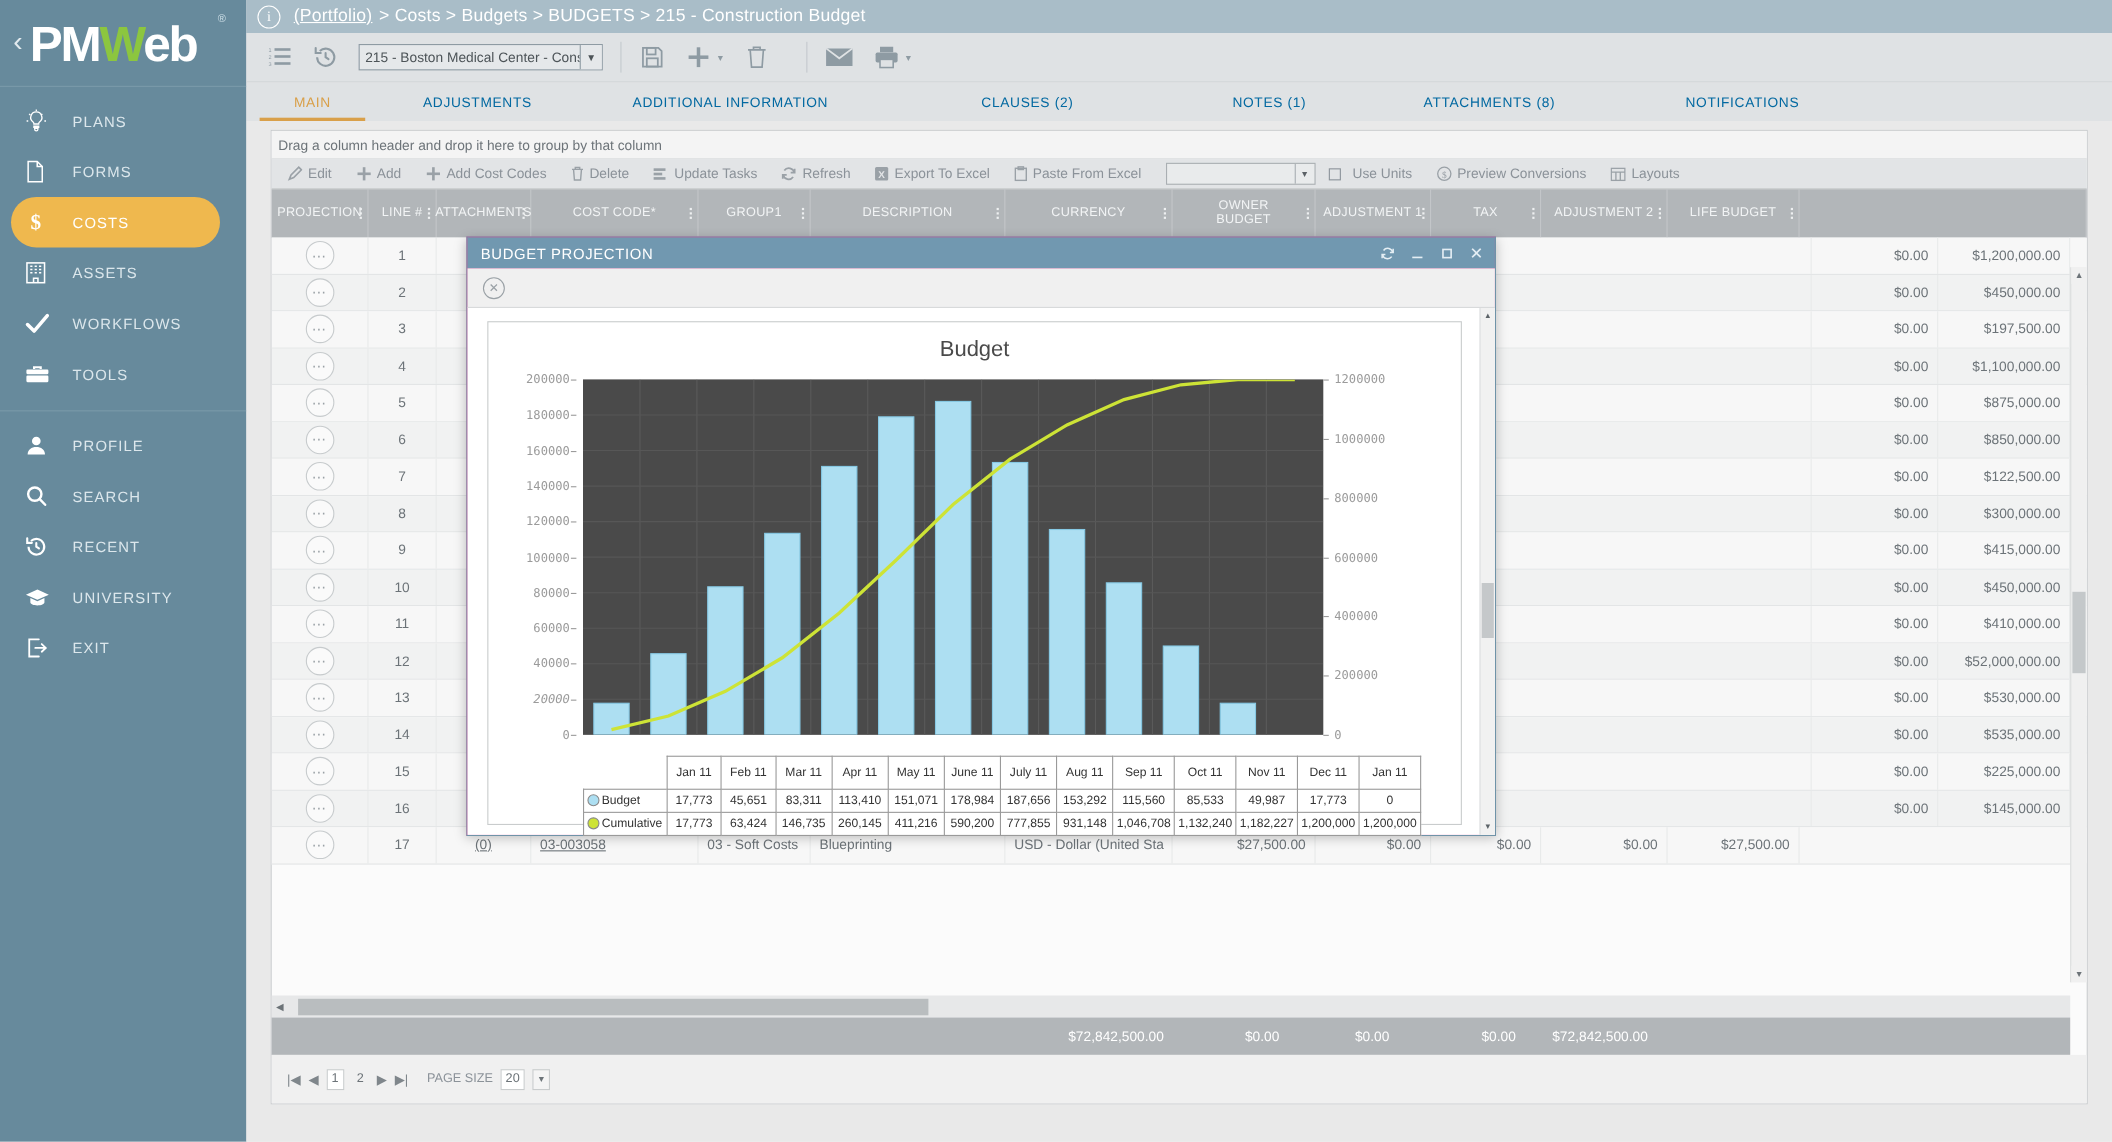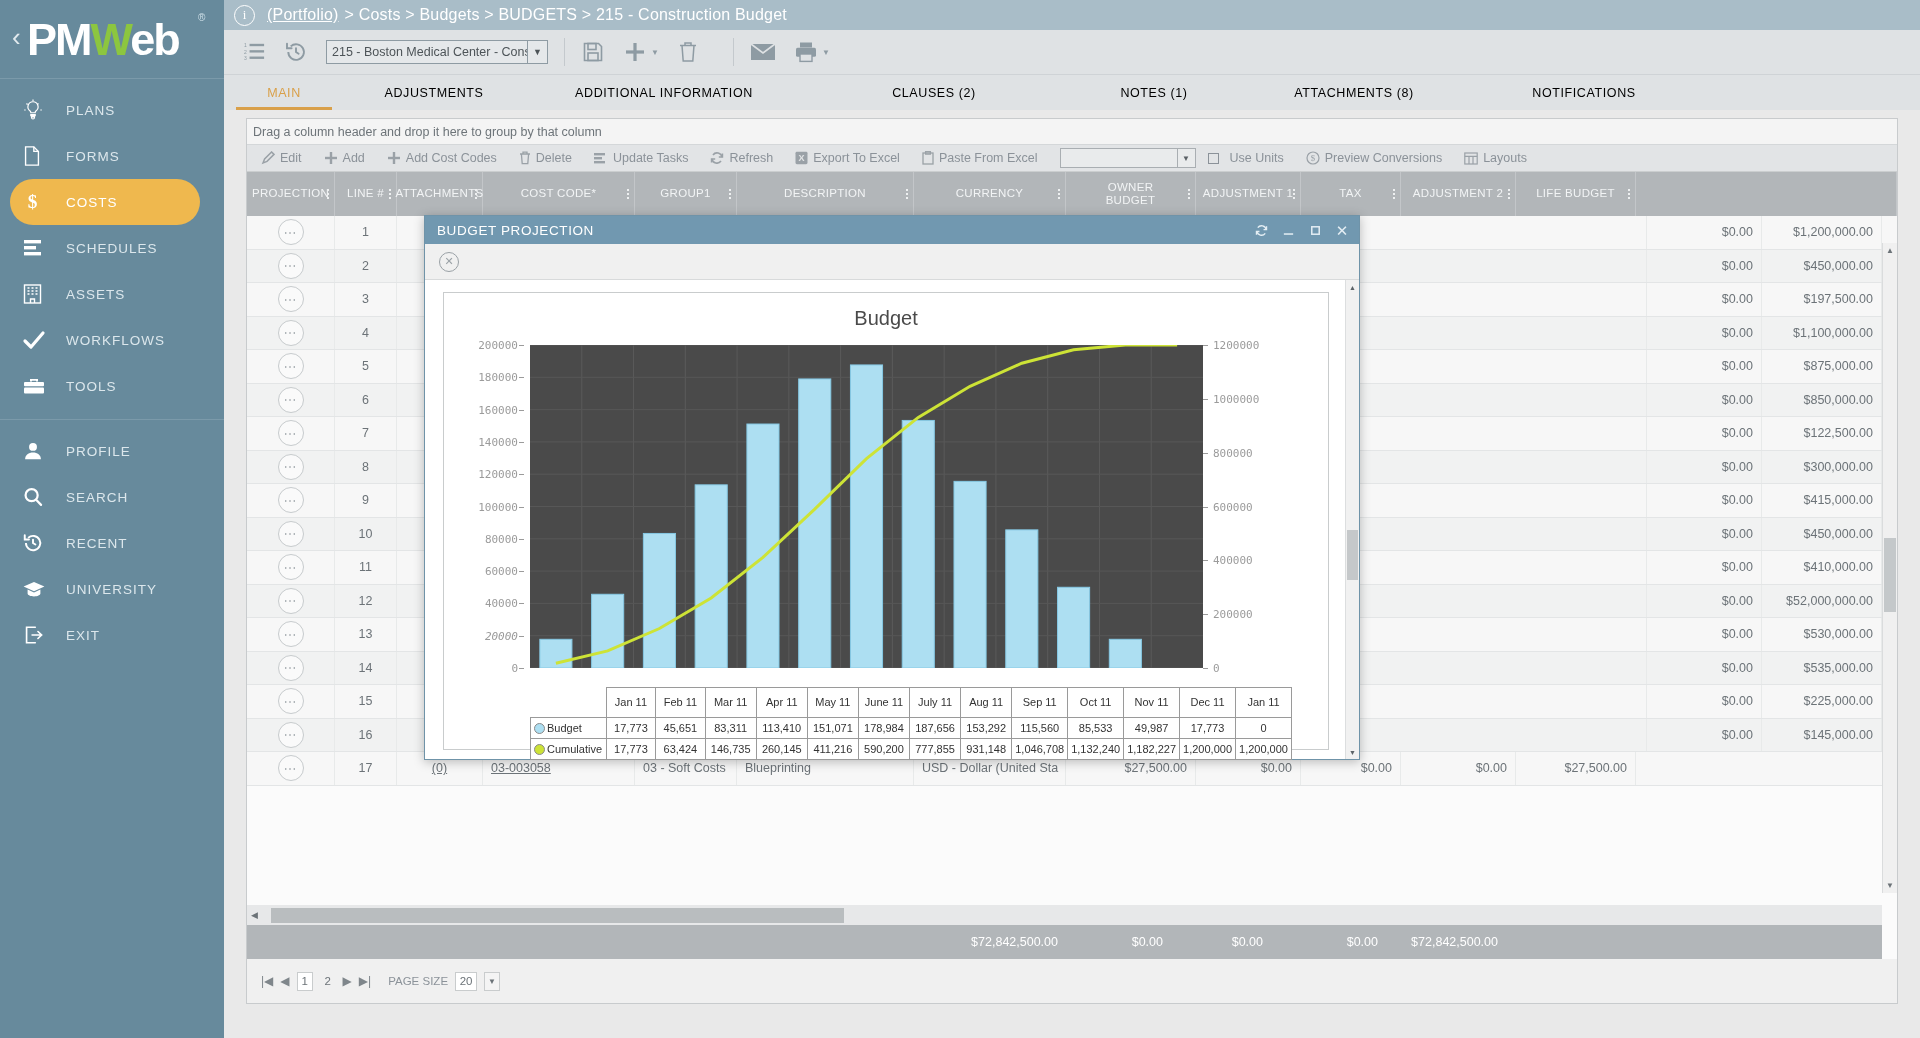--- a/index.html
+++ b/index.html
@@ -87,21 +87,21 @@
   .sel-text { overflow:hidden; white-space:nowrap; width:196px;}
 
   
   #tabs {
     position:absolute; left:224px; top:75px; right:0; height:35px;
     background:#dfe2e4; display:flex; align-items:stretch;
     font-size:12.5px; letter-spacing:.6px;
   }
   .tab {
     display:flex; align-items:center; justify-content:center;
-    color:#000000; cursor:pointer; position:relative; padding:0 12px;
+    color:#0369a1; cursor:pointer; position:relative; padding:0 12px;
   }
   .tab.active { color:#d9a04a; }
   .tab.active:after {
     content:""; position:absolute; left:12px; right:12px; bottom:0;
     height:3px; background:#d9a04a;
   }
 
   
   #content {
     position:absolute; left:224px; top:110px; right:0; bottom:0;
@@ -314,30 +314,20 @@
 
   <div class="nav-item active">
     <span class="ni-icon">
       <svg class="ic" width="22" height="24" viewBox="0 0 24 24" fill="currentColor">
           <text x="12" y="19" font-size="21" font-family="Liberation Serif, serif" font-weight="bold" text-anchor="middle" fill="currentColor">$</text>
         </svg>
     </span>
     <span class="nav-label">COSTS</span>
   </div>
 
-  <div class="nav-item">
-    <span class="ni-icon">
-      <svg class="ic" width="24" height="20" viewBox="0 0 24 20" fill="currentColor">
-          <rect x="2" y="2" width="17" height="3.4"></rect>
-          <rect x="2" y="8" width="12" height="3.4"></rect>
-          <rect x="2" y="14" width="17" height="3.4"></rect>
-        </svg>
-    </span>
-    <span class="nav-label">SCHEDULES</span>
-  </div>
 
   <div class="nav-item">
     <span class="ni-icon">
       <svg class="ic" width="21" height="22" viewBox="0 0 21 22" fill="none" stroke="currentColor" stroke-width="1.4">
           <rect x="2.5" y="2" width="16" height="18"></rect>
           <path d="M5.5 5h2M9.5 5h2M13.5 5h2M5.5 8h2M9.5 8h2M13.5 8h2M5.5 11h2M9.5 11h2M13.5 11h2M8.5 20v-4h4v4"></path>
         </svg>
     </span>
     <span class="nav-label">ASSETS</span>
   </div>

